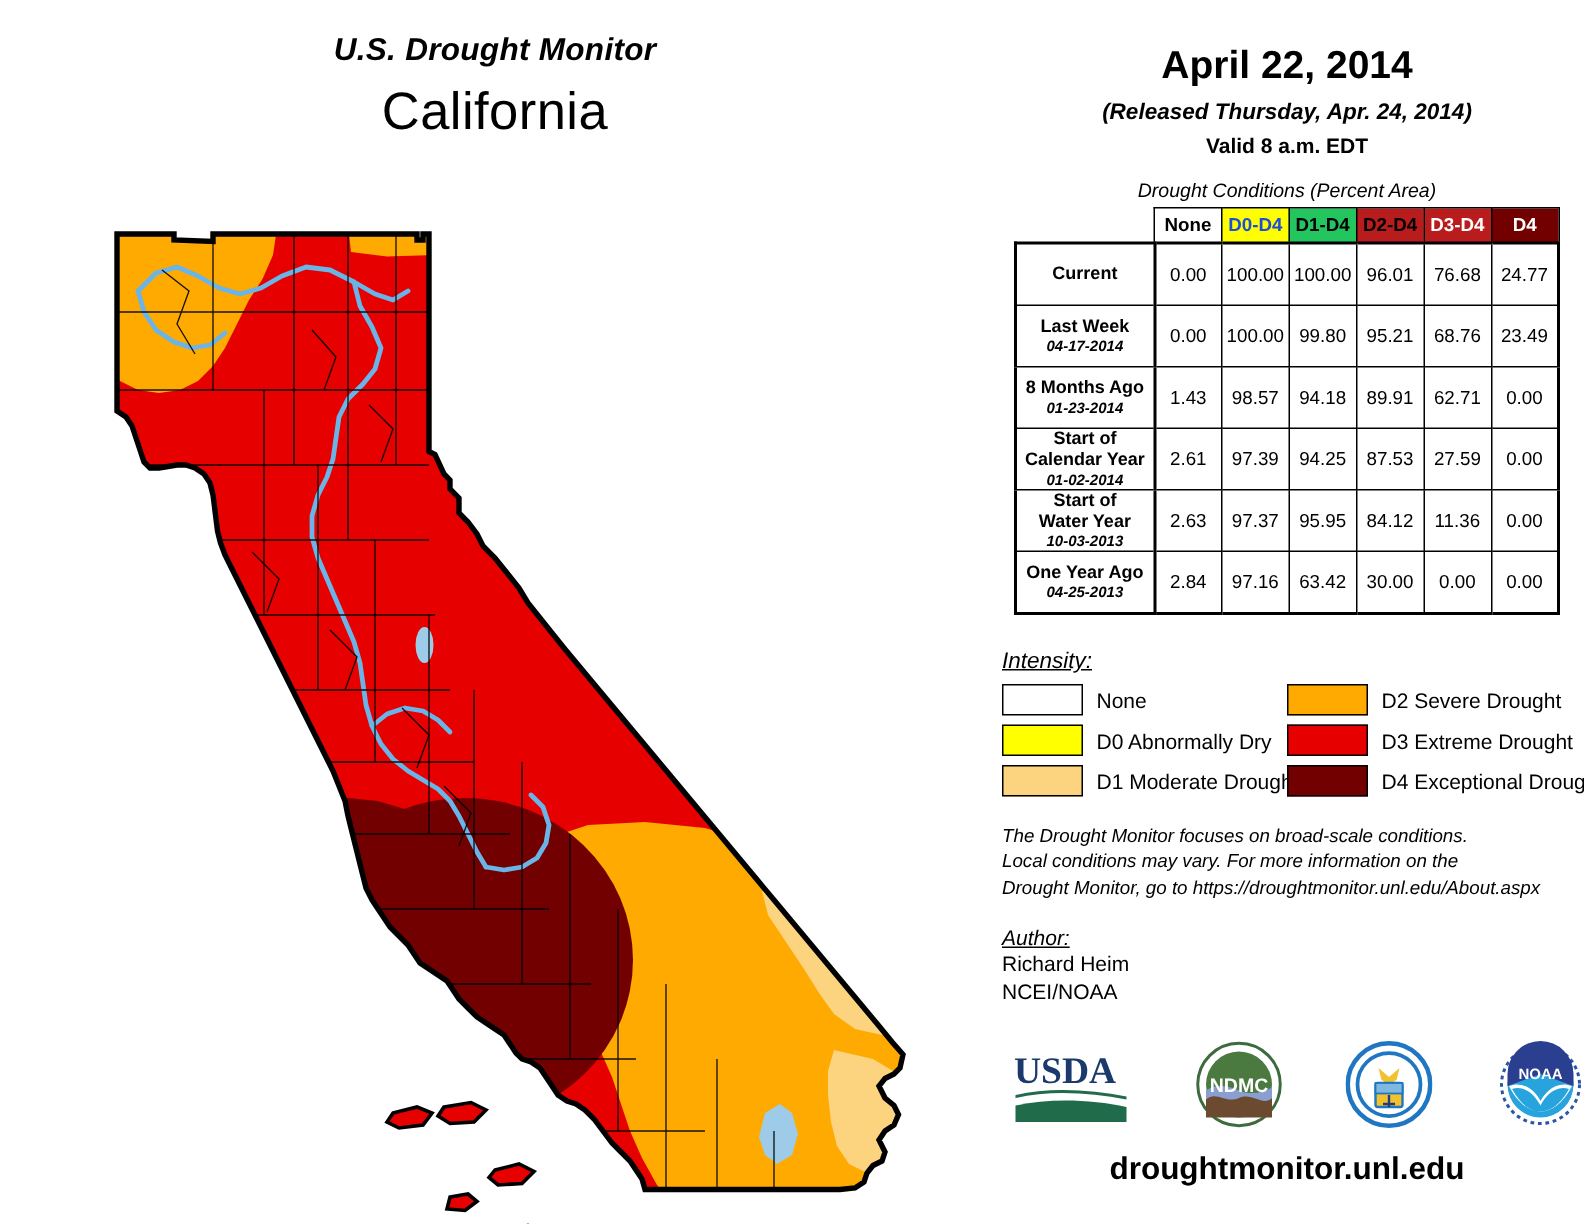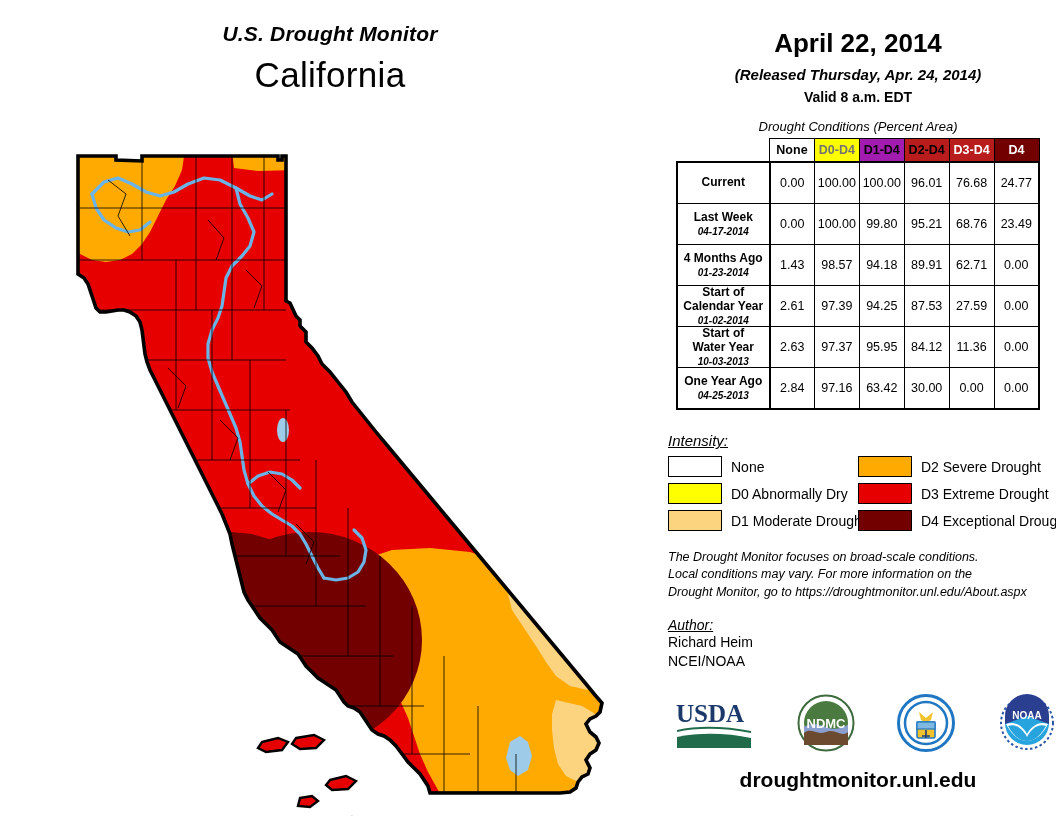--- a/index.html
+++ b/index.html
@@ -27,22 +27,22 @@
                table-layout:fixed;}
   #stats-table th,#stats-table td{border:1px solid #000;text-align:center;
                font-size:12.5px;padding:0;}
   #stats-table thead th{height:22px;font-weight:bold;font-size:12.5px;}
   #stats-table thead th.corner{border:none;}
   #stats-table tbody td{height:40px;}
   #stats-table tbody td.rowlabel{font-weight:bold;font-size:12px;line-height:1.15;}
   #stats-table tbody td.rowlabel .sub{display:block;font-size:10px;font-style:italic;
                font-weight:bold;margin-top:1px;}
   .hdr-none{background:#ffffff;color:#000;}
-  .hdr-d0{background:#ffff00;color:#737373;}
-  .hdr-d1{background:#a21caf;color:#000;}
+  .hdr-d0{background:#ffff00;color:#1d4ed8;}
+  .hdr-d1{background:#22c55e;color:#000;}
   .hdr-d2{background:#b91c1c;color:#000;}
   .hdr-d3{background:#b91c1c;color:#fff;}
   .hdr-d4{background:#730000;color:#fff;}
   #stats-table tbody tr td:first-child{border-left:2px solid #000;}
   #stats-table tbody tr:first-child td{border-top:2px solid #000;}
   #stats-table tbody tr:last-child td{border-bottom:2px solid #000;}
   #stats-table tbody tr td:last-child{border-right:2px solid #000;}
   #stats-table tbody td.rowlabel{border-right:2px solid #000;}
 
   
@@ -244,21 +244,21 @@
           </td>
           <td>0.00</td>
           <td>100.00</td>
           <td>99.80</td>
           <td>95.21</td>
           <td>68.76</td>
           <td>23.49</td>
         </tr>
         <tr>
           <td class="rowlabel">
-            <div>4 Months Ago</div>
+            <div>8 Months Ago</div>
             <span class="sub">01-23-2014</span>
           </td>
           <td>1.43</td>
           <td>98.57</td>
           <td>94.18</td>
           <td>89.91</td>
           <td>62.71</td>
           <td>0.00</td>
         </tr>
         <tr>

